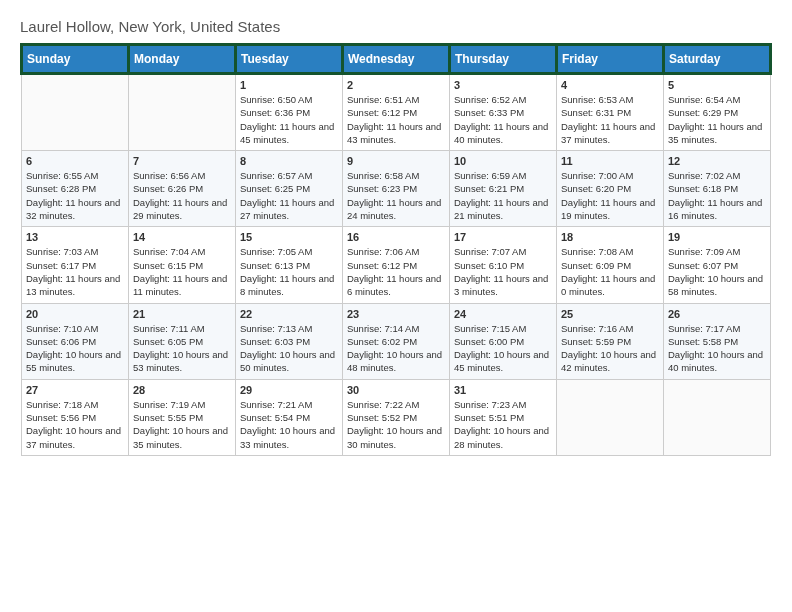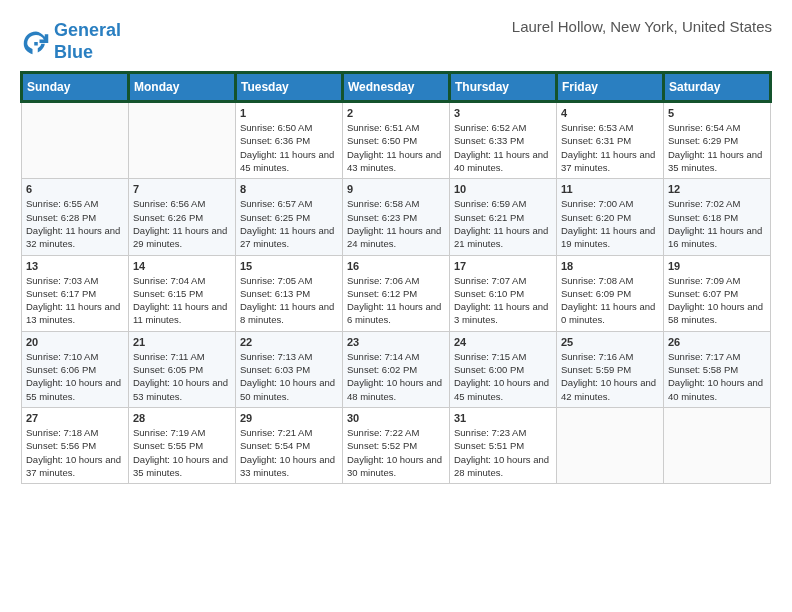--- a/index.html
+++ b/index.html
@@ -87,30 +87,20 @@
       color: #333;
     }
     td.empty {
       background: #fafafa;
     }
   </style>
 </head>
 <body>
 
 <div class="header">
-  <div class="logo">
-    <svg class="logo-icon" viewBox="0 0 36 32" xmlns="http://www.w3.org/2000/svg">
-      <path d="M18 4 C10 4 4 10 4 18 C4 24 8 28 14 30 L14 24 C10 22 8 20 8 18 C8 12 12 8 18 8 C22 8 25 10 27 13 L22 13 L22 17 L32 17 L32 7 L28 7 L28 10 C25 7 22 4 18 4 Z" fill="#2a7fc1"></path>
-      <path d="M20 16 L20 28 C24 26 28 22 28 18 L24 18 C24 20 22 22 20 23 L20 20 L16 20 L16 16 Z" fill="#2a7fc1"></path>
-    </svg>
-    <div>
-      <div class="logo-text"><span>General</span></div>
-      <div class="logo-text"><span style="color:#2a7fc1">Blue</span></div>
-    </div>
-  </div>
   <div class="title-block">
     <div class="location">Laurel Hollow, New York, United States</div>
   </div>
 </div>
 
 <table>
   <thead>
     <tr>
     <th>Sunday</th>
         <th>Monday</th>
@@ -127,21 +117,21 @@
         <td class="empty"></td>
         <td>
           <span class="day-num">1</span>
           <div class="day-detail" style="white-space: pre-line;">Sunrise: 6:50 AM
 Sunset: 6:36 PM
 Daylight: 11 hours and 45 minutes.</div>
         </td>
         <td>
           <span class="day-num">2</span>
           <div class="day-detail" style="white-space: pre-line;">Sunrise: 6:51 AM
-Sunset: 6:50 PM
+Sunset: 6:12 PM
 Daylight: 11 hours and 43 minutes.</div>
         </td>
         <td>
           <span class="day-num">3</span>
           <div class="day-detail" style="white-space: pre-line;">Sunrise: 6:52 AM
 Sunset: 6:33 PM
 Daylight: 11 hours and 40 minutes.</div>
         </td>
         <td>
           <span class="day-num">4</span>

